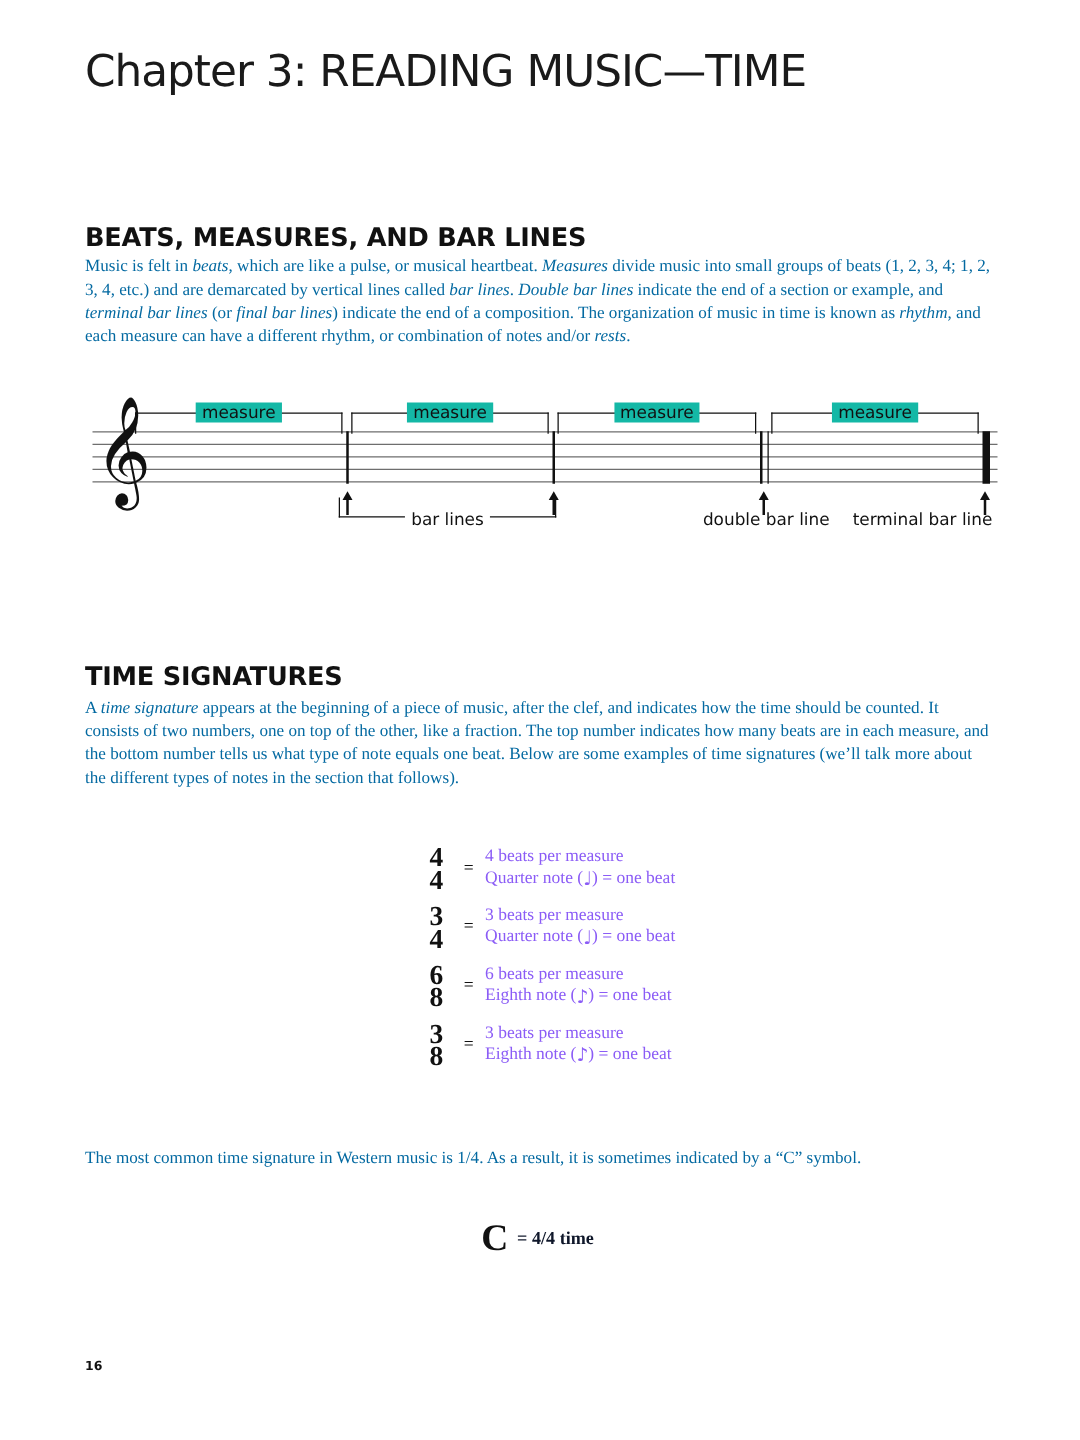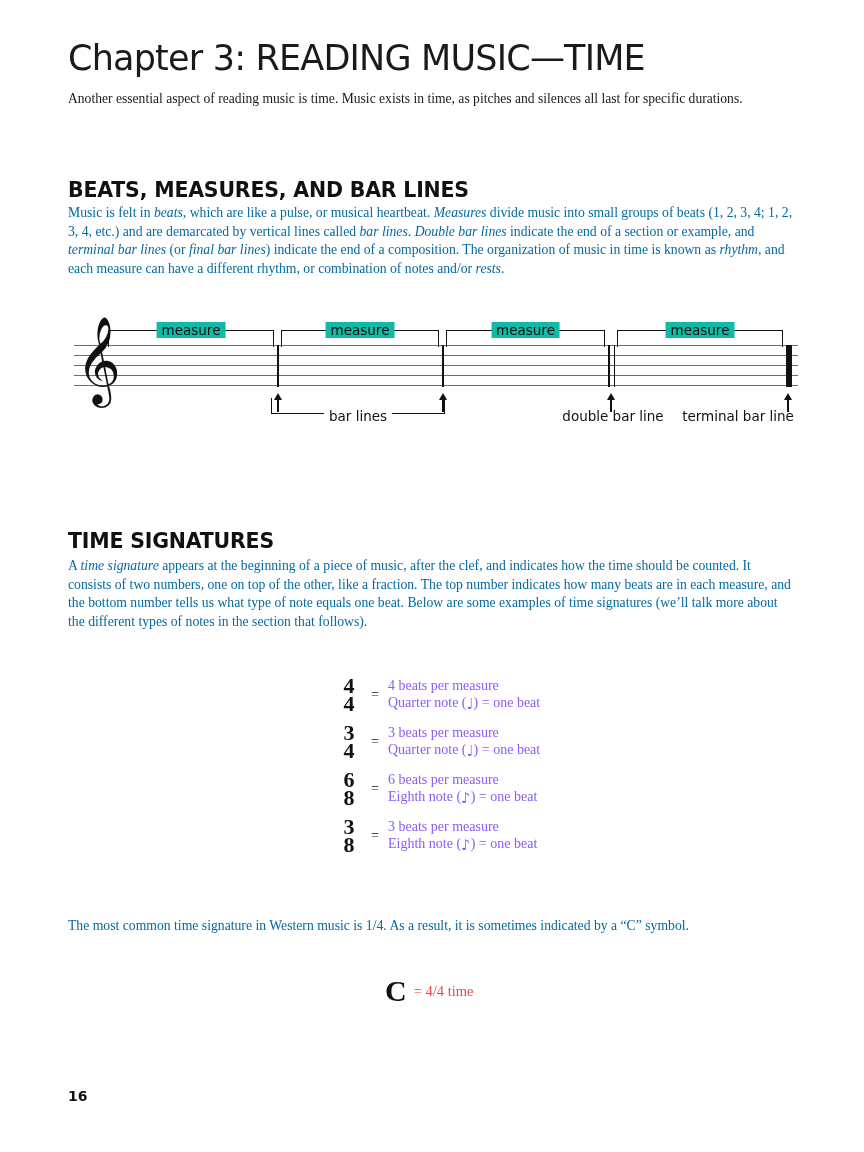--- a/index.html
+++ b/index.html
@@ -249,42 +249,42 @@
   .ct-glyph {
     font-family: "Liberation Serif", "DejaVu Serif", serif;
     font-weight: bold;
     font-size: 30px;
     line-height: 30px;
     color: #111111;
     letter-spacing: -1px;
   }
   .ct-text {
     font-size: 14.5px;
-    color: #ef4444;
+    color: #0f172a;
     margin-left: 8px;
+    font-weight: bold;
   }
 
   
   .page-number {
     position: absolute;
     left: 68px;
     top: 1088px;
     font-family: "DejaVu Sans", "Liberation Sans", sans-serif;
-    font-size: 14px;
+    font-size: 10px;
     font-weight: bold;
     color: #111111;
   }
 </style>
 </head>
 <body>
 
 <div class="page">
 
   <div class="chapter-title">Chapter 3: READING MUSIC—TIME</div>
-  <div class="intro-line">Another essential aspect of reading music is time. Music exists in time, as pitches and silences all last for specific durations.</div>
 
   <div class="section-heading" id="heading-beats">BEATS, MEASURES, AND BAR LINES</div>
   <div class="body-para" id="para-beats">
     Music is felt in <i>beats</i>, which are like a pulse, or musical heartbeat. <i>Measures</i> divide music into small groups of beats (1, 2, 3, 4; 1, 2, 3, 4, etc.) and are demarcated by vertical lines called <i>bar lines</i>. <i>Double bar lines</i> indicate the end of a section or example, and <i>terminal bar lines</i> (or <i>final bar lines</i>) indicate the end of a composition. The organization of music in time is known as <i>rhythm</i>, and each measure can have a different rhythm, or combination of notes and/or <i>rests</i>.
   </div>
 
   <div class="staff-figure">
     <div class="staff-lines">
       <div class="sline l0"></div>
       <div class="sline l1"></div>

